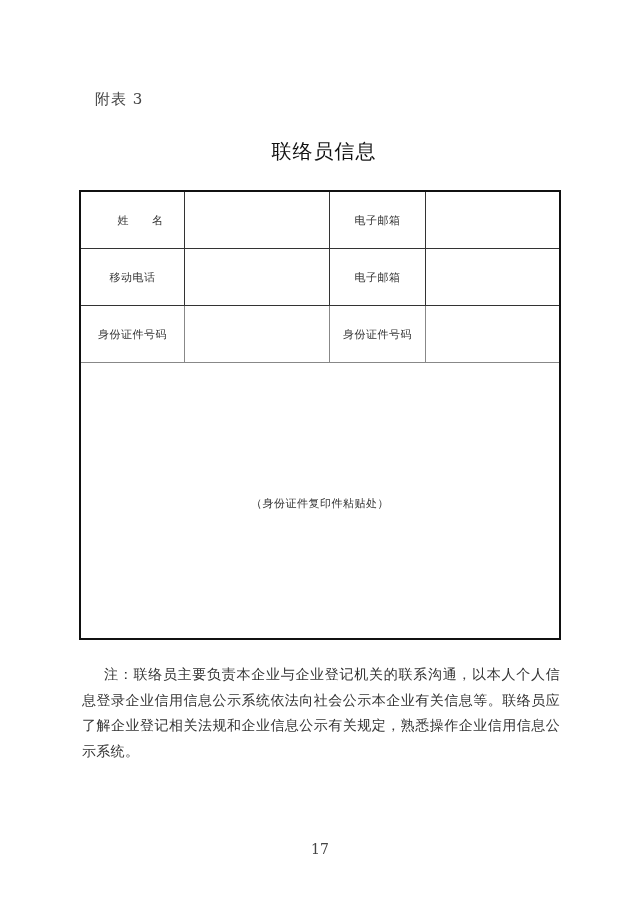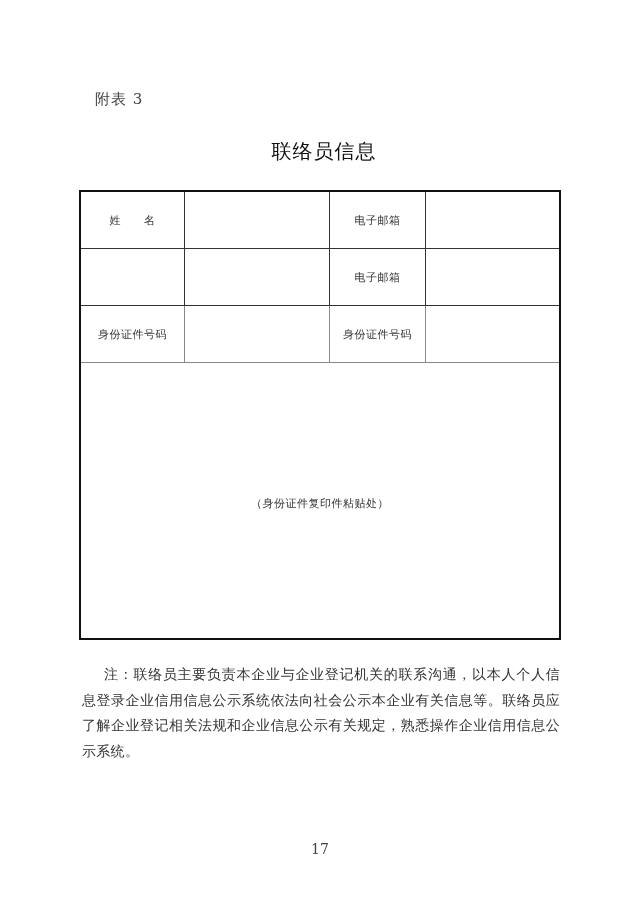--- a/index.html
+++ b/index.html
@@ -58,25 +58,26 @@
   <div class="hline" style="top:113px;"></div>
   <div class="hline thin" style="top:170px;"></div>
 
   <div class="vline" style="left:103px; height:114px;"></div>
   <div class="vline lower" style="left:103px; top:114px; height:57px;"></div>
   <div class="vline" style="left:248px; height:114px;"></div>
   <div class="vline lower" style="left:248px; top:114px; height:57px;"></div>
   <div class="vline" style="left:344px; height:114px;"></div>
   <div class="vline lower" style="left:344px; top:114px; height:57px;"></div>
 
-  <div class="cell-label" style="left:0; top:0; width:103px; height:56px;">姓　　名</div>
+  <div class="cell-label" style="left:8px; top:0; width:103px; height:56px;">姓　　名</div>
   <div class="cell-value" style="left:104px; top:0; width:144px; height:56px;"></div>
   <div class="cell-label" style="left:249px; top:0; width:95px; height:56px;">电子邮箱</div>
   <div class="cell-value" style="left:345px; top:0; width:133px; height:56px;"></div>
 
+  <div class="cell-label" style="left:0; top:57px; width:103px; height:56px;">移动电话</div>
   <div class="cell-value" style="left:104px; top:57px; width:144px; height:56px;"></div>
   <div class="cell-label" style="left:249px; top:57px; width:95px; height:56px;">电子邮箱</div>
   <div class="cell-value" style="left:345px; top:57px; width:133px; height:56px;"></div>
 
   <div class="cell-label" style="left:0; top:114px; width:103px; height:56px;">身份证件号码</div>
   <div class="cell-value" style="left:104px; top:114px; width:144px; height:56px;"></div>
   <div class="cell-label" style="left:249px; top:114px; width:95px; height:56px;">身份证件号码</div>
   <div class="cell-value" style="left:345px; top:114px; width:133px; height:56px;"></div>
 
   <div class="paste-hint">（身份证件复印件粘贴处）</div>

